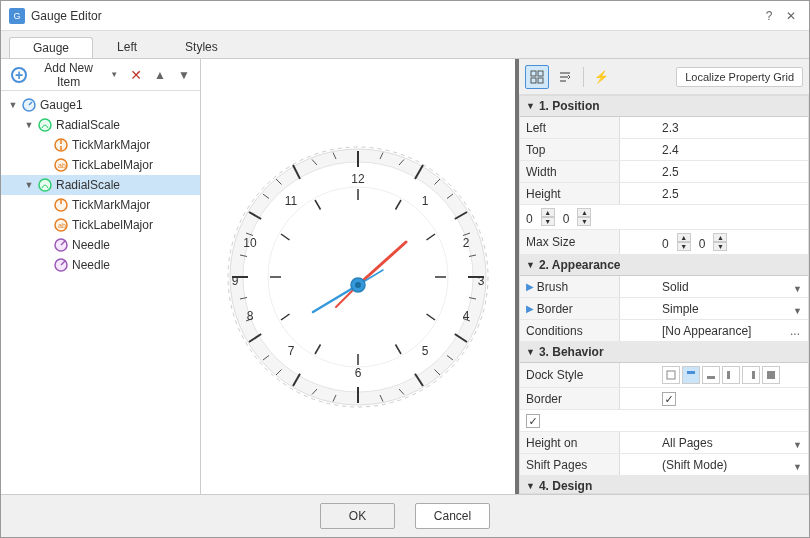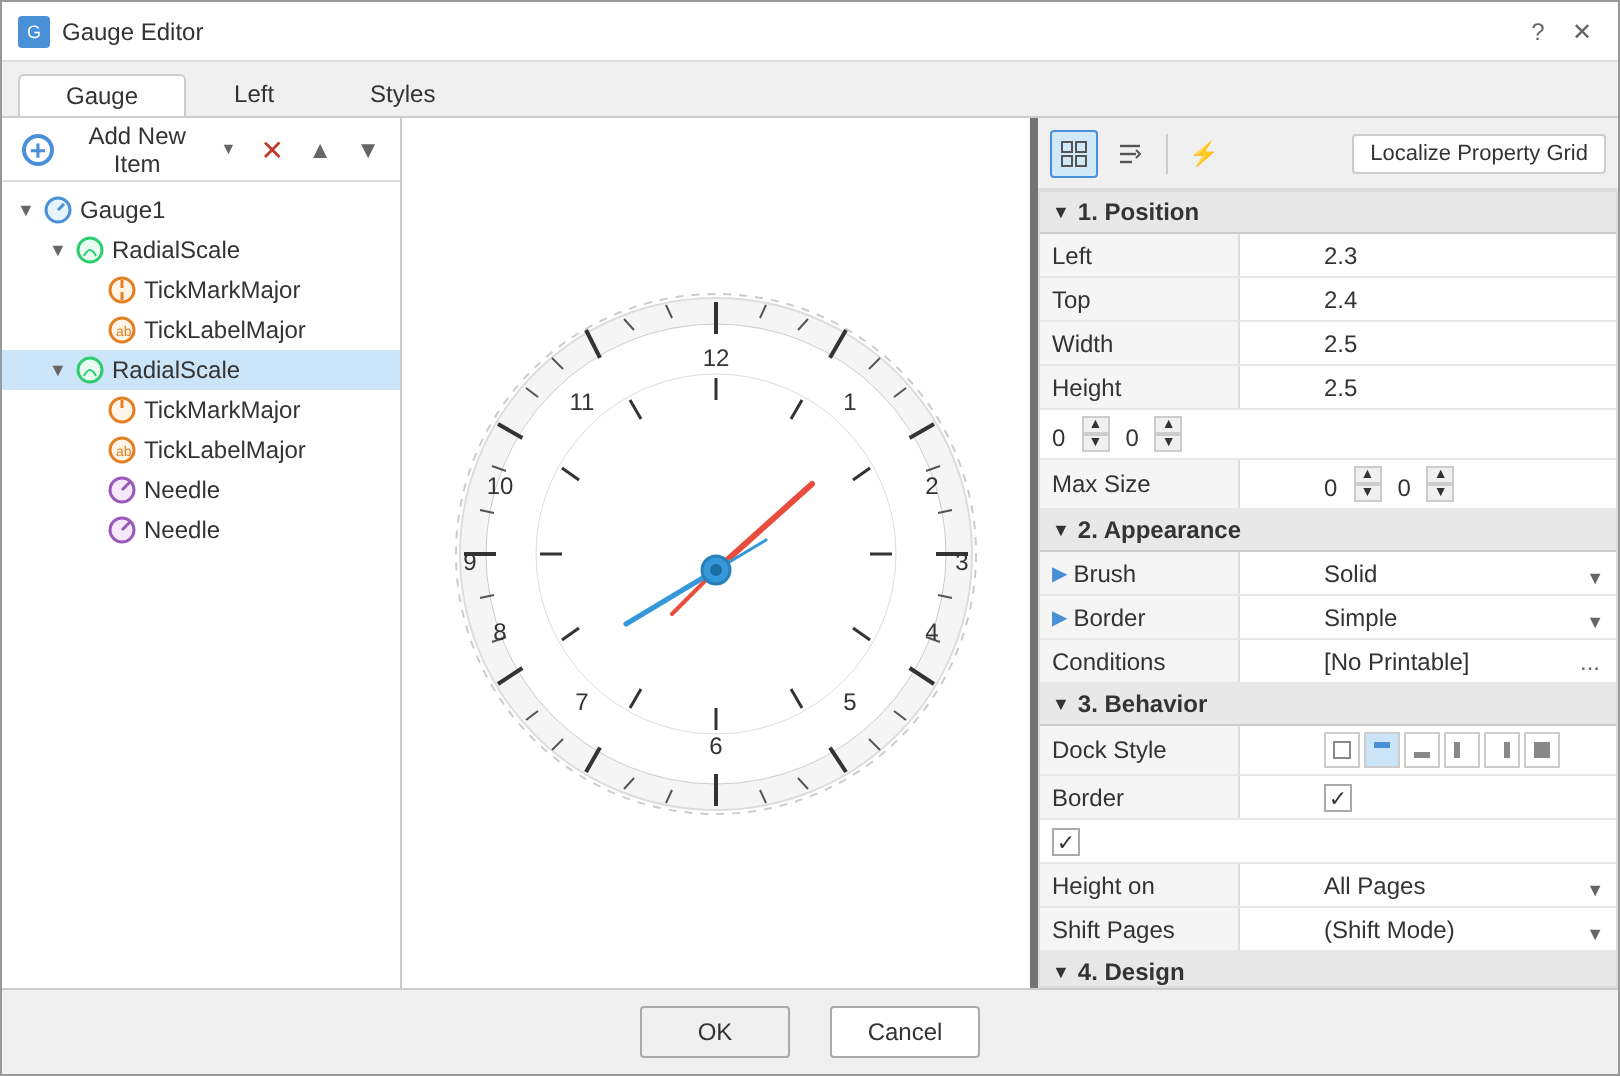--- a/index.html
+++ b/index.html
@@ -799,21 +799,21 @@
             <span style="color:#4a90d9; font-size:10px; margin-right:3px">▶</span>Border
           </div>
           <div class="prop-value has-dropdown">
             <span>Simple</span>
             <span class="prop-dropdown-arrow">▼</span>
           </div>
         </div>
         <div class="prop-row">
           <div class="prop-label">Conditions</div>
           <div class="prop-value has-dropdown">
-            <span>[No Printable]</span>
+            <span>[No Appearance]</span>
             <span class="prop-ellipsis">...</span>
           </div>
         </div>
 
         <div class="prop-section-header">
           <span class="prop-section-arrow">▼</span>
           <span>3. Behavior</span>
         </div>
         <div class="prop-row">
           <div class="prop-label">Dock Style</div>

